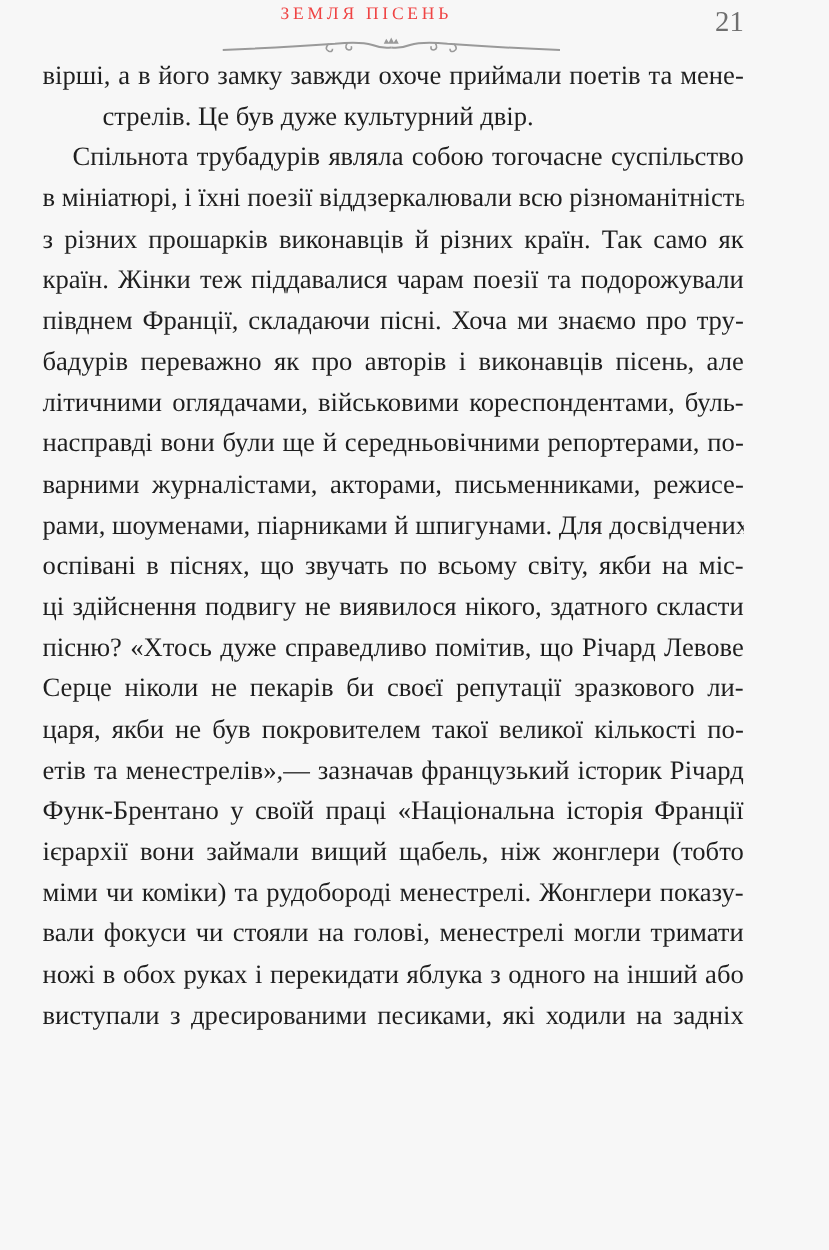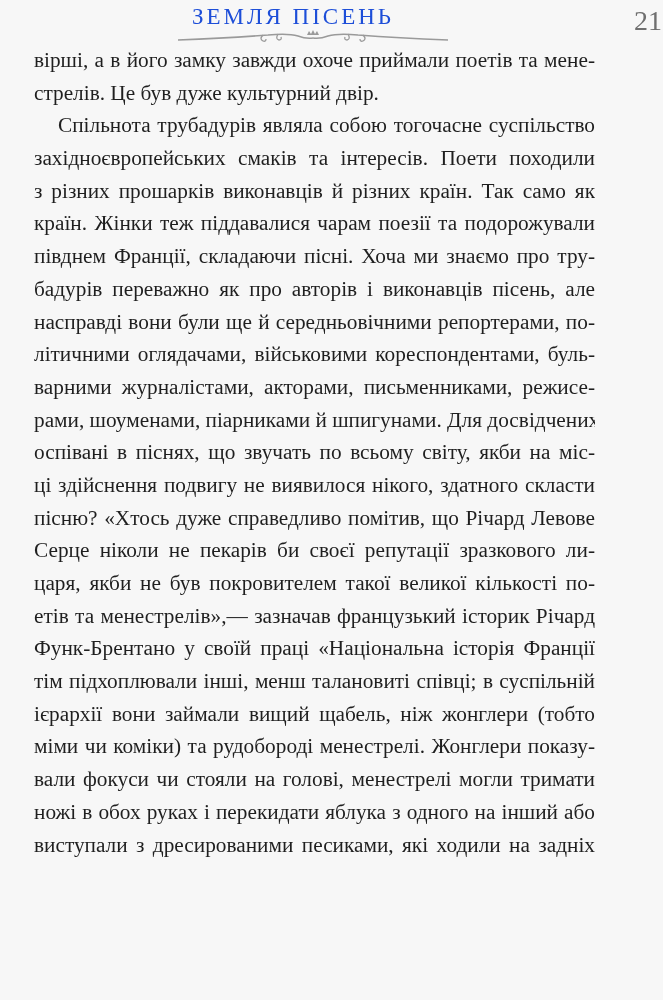--- a/index.html
+++ b/index.html
@@ -9,40 +9,40 @@
     font-family: "Liberation Serif", "DejaVu Serif", serif;
     color: #1f1f1f;
     position: relative;
   }
   .header {
     position: absolute; left: 0; top: 0; width: 663px; height: 48px;
   }
   .running-title {
     position: absolute; left: 178px; top: 4px; width: 230px;
     text-align: center;
-    font-size: 23px; letter-spacing: 3px; color: #1d4ed8;
+    font-size: 14px; letter-spacing: 3px; color: #ef4444;
     white-space: nowrap;
   }
   .ornament {
     position: absolute; left: 178px; top: 27px; width: 270px; height: 20px;
   }
   .page-number {
-    position: absolute; left: 634px; top: 5px;
-    font-size: 28px; color: #6f6f6f;
+    position: absolute; left: 572px; top: 5px;
+    font-size: 23px; color: #6f6f6f;
   }
   .body-text {
     position: absolute; left: 34px; top: 44px; width: 561px;
     font-size: 21.3px; line-height: 32.7px;
   }
   .line {
     display: block; height: 32.7px; white-space: nowrap;
     text-align: justify; text-align-last: justify;
     overflow: hidden;
   }
-  .line.last { text-align-last: left; }
+  .line.last { text-align-last: left; margin-left: 48px; }
   .line.indent { text-indent: 24px; }
 </style>
 </head>
 <body>
 
 <div class="header">
   <div class="running-title">ЗЕМЛЯ ПІСЕНЬ</div>
   <svg class="ornament" viewBox="0 0 270 20" xmlns="http://www.w3.org/2000/svg">
     <path d="M0 13 Q50 11 90 8 Q110 6 120 9 Q128 12 135 11" fill="none" stroke="#9a9a9a" stroke-width="1.6"></path>
     <path d="M270 13 Q220 11 180 8 Q160 6 150 9 Q142 12 135 11" fill="none" stroke="#9a9a9a" stroke-width="1.6"></path>
@@ -52,36 +52,35 @@
     <path d="M170 7 q3 5 -1 6 q-3 0 -2 -3" fill="none" stroke="#9a9a9a" stroke-width="1.3"></path>
     <path d="M129 8 l2 -4 l2 3 l2 -4 l2 4 l2 -3 l2 4 z" fill="#9a9a9a"></path>
   </svg>
   <div class="page-number">21</div>
 </div>
 
 <div class="body-text">
   <span class="line">вірші, а в його замку завжди охоче приймали поетів та мене-</span>
   <span class="line last">стрелів. Це був дуже культурний двір.</span>
   <span class="line indent">Спільнота трубадурів являла собою тогочасне суспільство</span>
-  <span class="line">західноєвропейських смаків та інтересів. Поети походили</span>
+  <span class="line">в мініатюрі, і їхні поезії віддзеркалювали всю різноманітність</span>
   <span class="line">з різних прошарків виконавців й різних країн. Так само як</span>
   <span class="line">країн. Жінки теж піддавалися чарам поезії та подорожували</span>
   <span class="line">півднем Франції, складаючи пісні. Хоча ми знаємо про тру-</span>
   <span class="line">бадурів переважно як про авторів і виконавців пісень, але</span>
+  <span class="line">літичними оглядачами, військовими кореспондентами, буль-</span>
   <span class="line">насправді вони були ще й середньовічними репортерами, по-</span>
-  <span class="line">літичними оглядачами, військовими кореспондентами, буль-</span>
   <span class="line">варними журналістами, акторами, письменниками, режисе-</span>
   <span class="line">рами, шоуменами, піарниками й шпигунами. Для досвідчених</span>
   <span class="line">оспівані в піснях, що звучать по всьому світу, якби на міс-</span>
   <span class="line">ці здійснення подвигу не виявилося нікого, здатного скласти</span>
   <span class="line">пісню? «Хтось дуже справедливо помітив, що Річард Левове</span>
   <span class="line">Серце ніколи не пекарів би своєї репутації зразкового ли-</span>
   <span class="line">царя, якби не був покровителем такої великої кількості по-</span>
   <span class="line">етів та менестрелів»,— зазначав французький історик Річард</span>
   <span class="line">Функ-Брентано у своїй праці «Національна історія Франції</span>
-  <span class="line">тім підхоплювали інші, менш талановиті співці; в суспільній</span>
   <span class="line">ієрархії вони займали вищий щабель, ніж жонглери (тобто</span>
   <span class="line">міми чи коміки) та рудобороді менестрелі. Жонглери показу-</span>
   <span class="line">вали фокуси чи стояли на голові, менестрелі могли тримати</span>
   <span class="line">ножі в обох руках і перекидати яблука з одного на інший або</span>
   <span class="line">виступали з дресированими песиками, які ходили на задніх</span>
 
 </div>
 
 </body></html>

